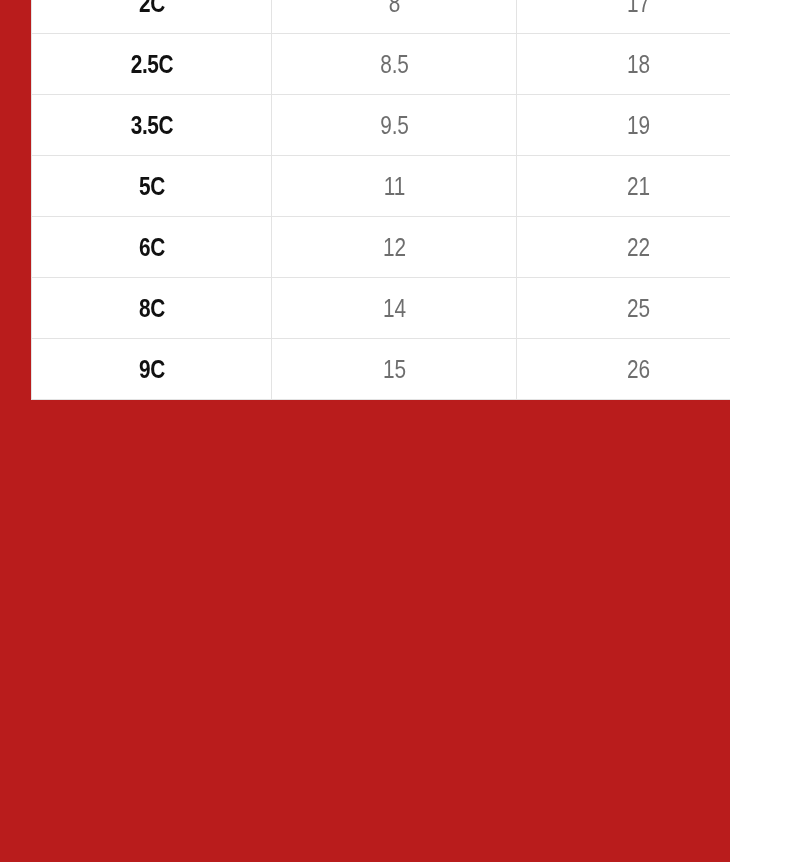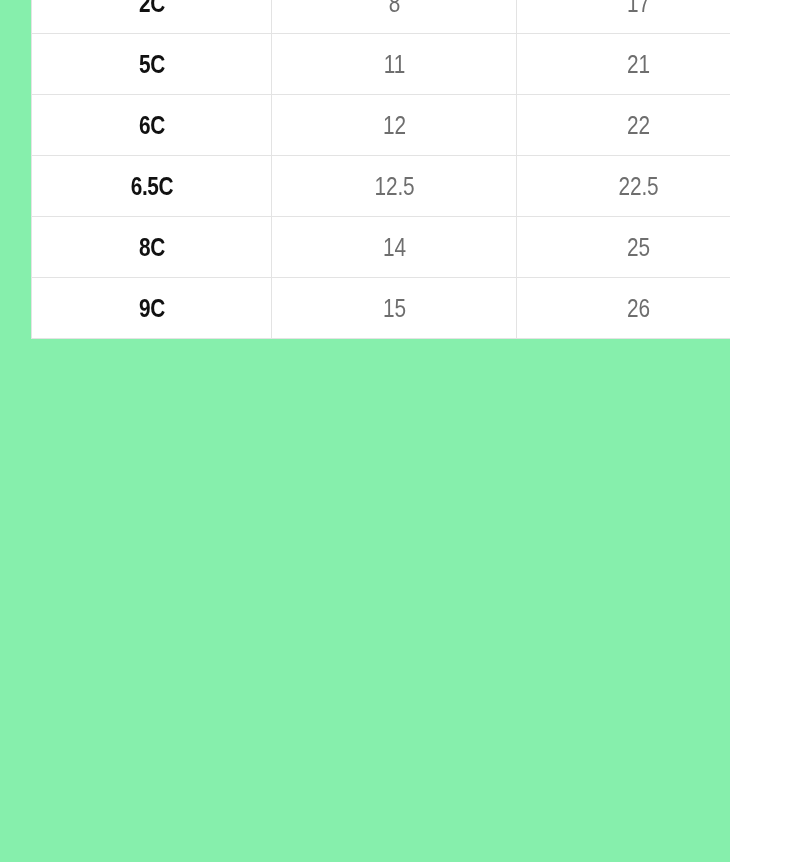--- a/index.html
+++ b/index.html
@@ -9,21 +9,21 @@
     height: 862px;
     background: #ffffff;
     font-family: "Liberation Sans", sans-serif;
     overflow: hidden;
   }
 
   #viewport {
     position: relative;
     width: 730px;
     height: 862px;
-    background: #86efac;
+    background: #b91c1c;
     overflow: hidden;
     text-decoration: underline;
   }
 
   
   #size-table-wrap {
     position: absolute;
     left: 31px;
     top: -28px;            
     width: 728px;          
@@ -89,33 +89,38 @@
         <col class="c3">
       </colgroup>
       <tbody id="size-table-body">
 
       <tr>
             <td class="col-size">2C</td>
             <td class="col-val">8</td>
             <td class="col-val">17</td>
           </tr>
           <tr>
+            <td class="col-size">2.5C</td>
+            <td class="col-val">8.5</td>
+            <td class="col-val">18</td>
+          </tr>
+          <tr>
+            <td class="col-size">3.5C</td>
+            <td class="col-val">9.5</td>
+            <td class="col-val">19</td>
+          </tr>
+          <tr>
             <td class="col-size">5C</td>
             <td class="col-val">11</td>
             <td class="col-val">21</td>
           </tr>
           <tr>
             <td class="col-size">6C</td>
             <td class="col-val">12</td>
             <td class="col-val">22</td>
-          </tr>
-          <tr>
-            <td class="col-size">6.5C</td>
-            <td class="col-val">12.5</td>
-            <td class="col-val">22.5</td>
           </tr>
           <tr>
             <td class="col-size">8C</td>
             <td class="col-val">14</td>
             <td class="col-val">25</td>
           </tr>
           <tr>
             <td class="col-size">9C</td>
             <td class="col-val">15</td>
             <td class="col-val">26</td>

